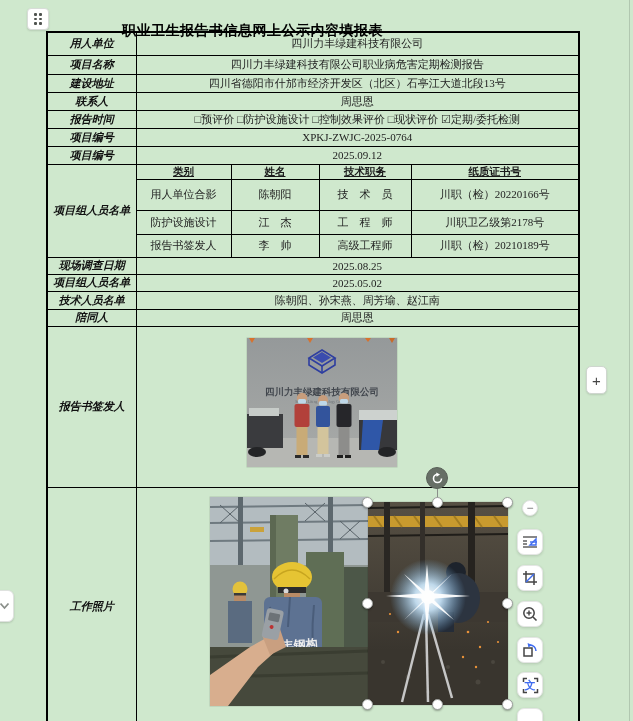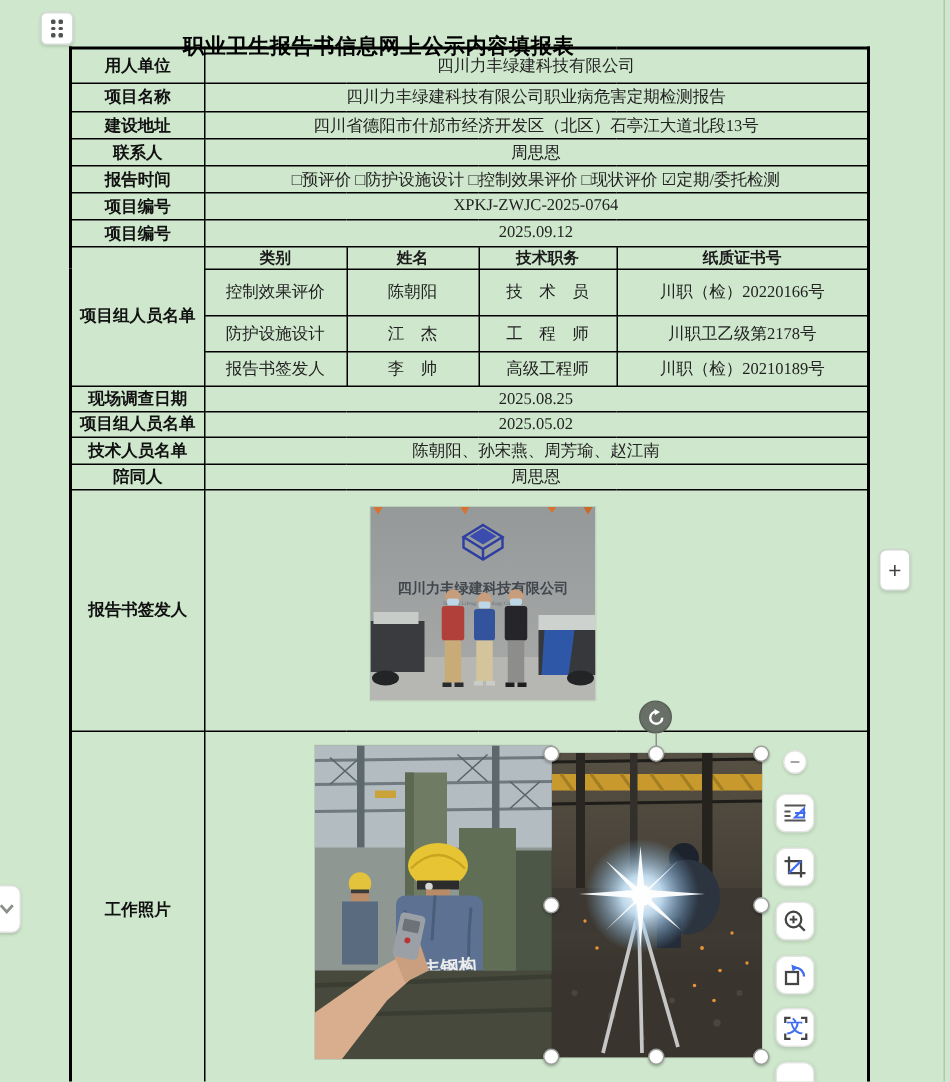--- a/index.html
+++ b/index.html
@@ -29,23 +29,23 @@
   .dots i{width:2.5px;height:2.5px;background:#4f534f;border-radius:1px;display:block;}
 
   
   table.form{
     position:absolute;left:46px;top:31px;width:532px;
     border-collapse:collapse;table-layout:fixed;
     border:2px solid #000;
     font-size:11px;
   }
   table.form td{border:1px solid #000;text-align:center;vertical-align:middle;padding:0 2px;overflow:hidden;}
-  td.lbl{font-family:"Liberation Sans","DejaVu Sans",sans-serif;font-weight:700;font-size:11px;color:#111;}
+  td.lbl{font-family:"Liberation Sans","DejaVu Sans",sans-serif;font-weight:700;font-size:11px;color:#111;font-style:italic;}
   td.val{font-size:11px;color:#222;}
-  td.hdr{font-family:"Liberation Sans","DejaVu Sans",sans-serif;font-weight:700;font-size:10.5px;}
+  td.hdr{font-family:"Liberation Sans","DejaVu Sans",sans-serif;font-weight:700;font-size:10.5px;text-decoration:underline;}
 
   
   .photo{position:absolute;box-shadow:0 0 0 .5px rgba(0,0,0,.15);}
   .photo svg{display:block;}
   #photo-group{left:247px;top:338px;width:150px;height:129px;}
   #photo-work-left{left:210px;top:497px;width:158px;height:209px;}
   #photo-work-right{left:368px;top:502px;width:140px;height:203px;}
 
   
   .handle{
@@ -148,21 +148,21 @@
     </tr>
 
     <tr style="height:15px">
       <td class="lbl" rowspan="4">项目组人员名单</td>
       <td class="hdr">类别</td>
       <td class="hdr">姓名</td>
       <td class="hdr">技术职务</td>
       <td class="hdr">纸质证书号</td>
     </tr>
     <tr style="height:31px">
-      <td class="val">控制效果评价</td>
+      <td class="val">用人单位合影</td>
       <td class="val">陈朝阳</td>
       <td class="val">技　术　员</td>
       <td class="val">川职（检）20220166号</td>
     </tr>
     <tr style="height:24px">
       <td class="val">防护设施设计</td>
       <td class="val">江　杰</td>
       <td class="val">工　程　师</td>
       <td class="val">川职卫乙级第2178号</td>
     </tr>

